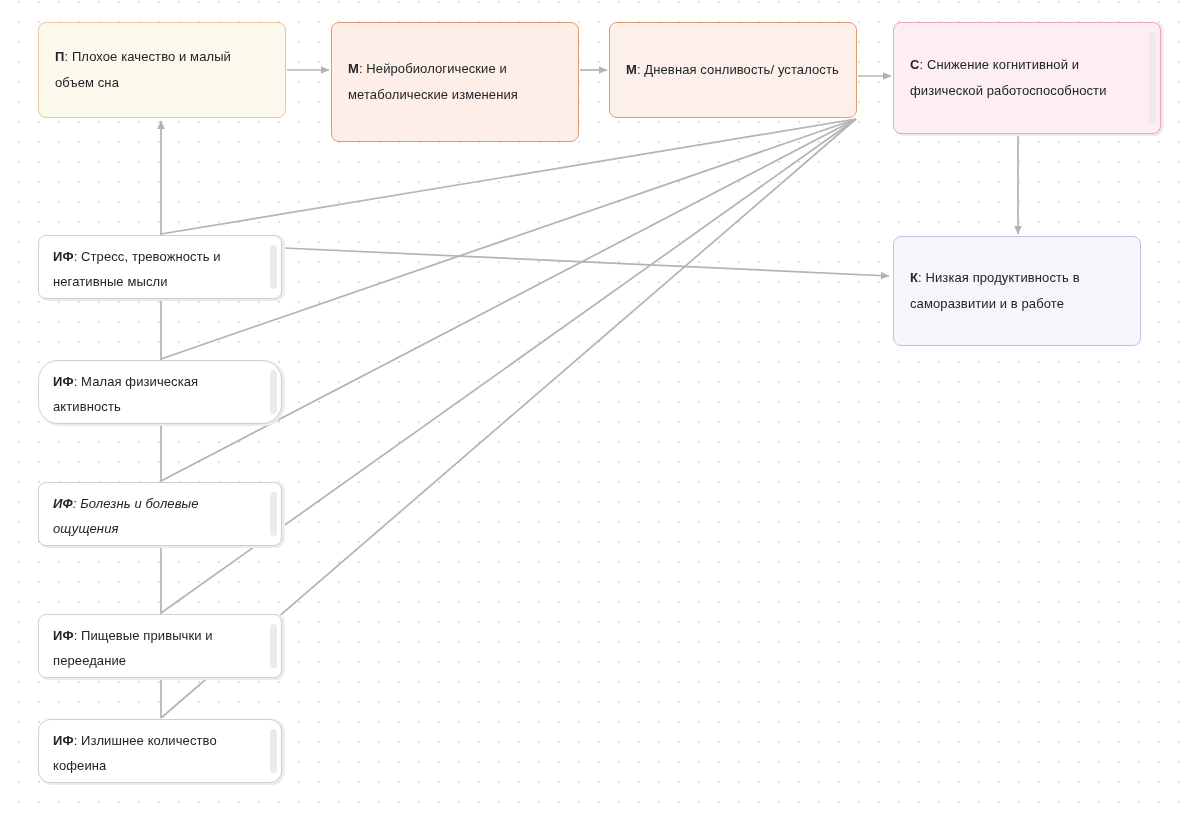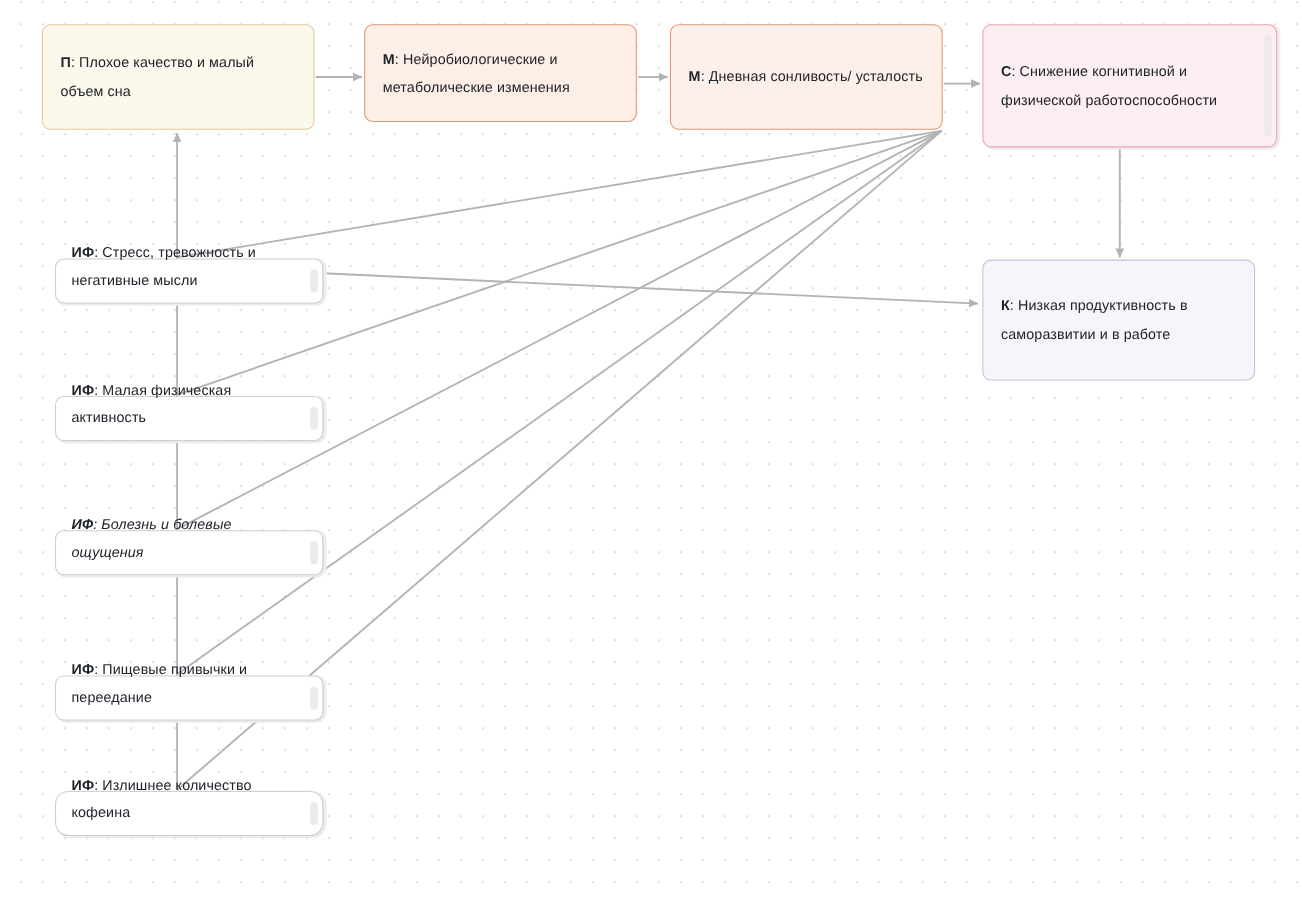--- a/index.html
+++ b/index.html
@@ -54,21 +54,21 @@
     background: #eceaea;
     z-index: -1;
   }
   .n-p {
     left: 38px; top: 22px; width: 248px; height: 96px;
     background: #fdf8ec;
     border: 1.4px solid #e6c99a;
     display: flex; align-items: center;
   }
   .n-m1 {
-    left: 331px; top: 22px; width: 248px; height: 89px;
+    left: 331px; top: 22px; width: 248px; height: 120px;
     background: #fdefe8;
     border: 1.4px solid #e09b73;
     display: flex; align-items: center;
   }
   .n-m2 {
     left: 609px; top: 22px; width: 248px; height: 96px;
     background: #fdf0ea;
     border: 1.4px solid #e09b73;
     display: flex; align-items: center;
   }
@@ -78,28 +78,27 @@
     border: 1.6px solid #f0a4b4;
     display: flex; align-items: center; justify-content: flex-end;
   }
   .n-k {
     left: 893px; top: 236px; width: 248px; height: 110px;
     background: #f7f4fb;
     border: 1.4px solid #c9bfe0;
     display: flex; align-items: center;
   }
   .n-if {
-    left: 38px; width: 244px; height: 41px;
-    display: flex; align-items: flex-end;
+    left: 38px; width: 244px; height: 64px;
+    display: flex; align-items: flex-start;
     padding: 8px 14px;
     line-height: 25px;
-    margin-left: 12px;
   }
   .if-1 { top: 235px; }
-  .if-2 { top: 360px; }
+  .if-2 { top: 360px; border-radius: 20px; }
   .if-3 { top: 482px; font-style: italic; }
   .if-4 { top: 614px; }
   .if-5 { top: 719px; border-radius: 12px; }
 </style>
 </head>
 <body>
 
 <div id="canvas">
 
   <svg id="edges" viewBox="0 0 1184 816" xmlns="http://www.w3.org/2000/svg">

